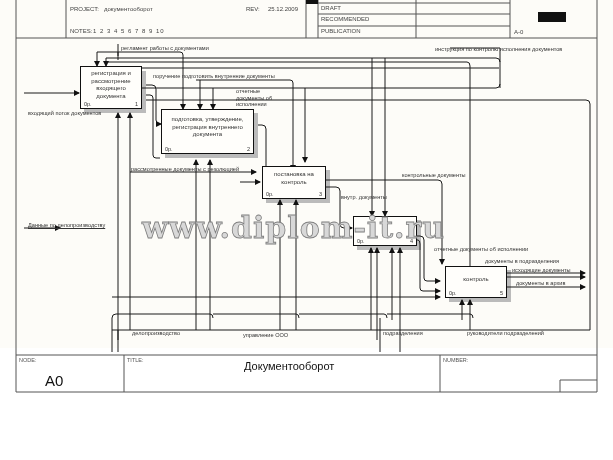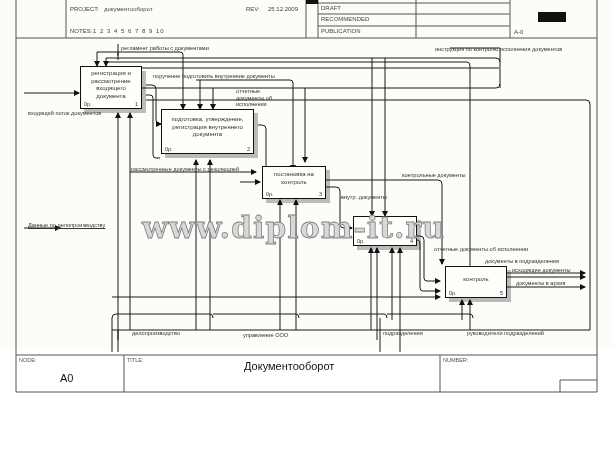--- a/index.html
+++ b/index.html
@@ -183,18 +183,18 @@
   <span class="alabel" style="left:512px;top:267px;">исходящие документы</span>
   <span class="alabel" style="left:516px;top:280px;">документы в архив</span>
   <span class="alabel" style="left:132px;top:330px;">делопроизводство</span>
   <span class="alabel" style="left:243px;top:332px;">управление ООО</span>
   <span class="alabel" style="left:383px;top:330px;">подразделения</span>
   <span class="alabel" style="left:467px;top:330px;">руководители подразделений</span>
 
   <div class="wm">www.diplom-it.ru</div>
 
   <span class="footer-lbl" style="left:19px;top:357px;">NODE:</span>
-  <span style="position:absolute;left:60px;top:372px;font-size:11px;color:#111;">A0</span>
+  <span style="position:absolute;left:45px;top:372px;font-size:15px;color:#111;">A0</span>
   <span class="footer-lbl" style="left:127px;top:357px;">TITLE:</span>
   <span style="position:absolute;left:244px;top:360px;font-size:11px;color:#111;">Документооборот</span>
   <span class="footer-lbl" style="left:443px;top:357px;">NUMBER:</span>
 
 </div>
 
 </body></html>

